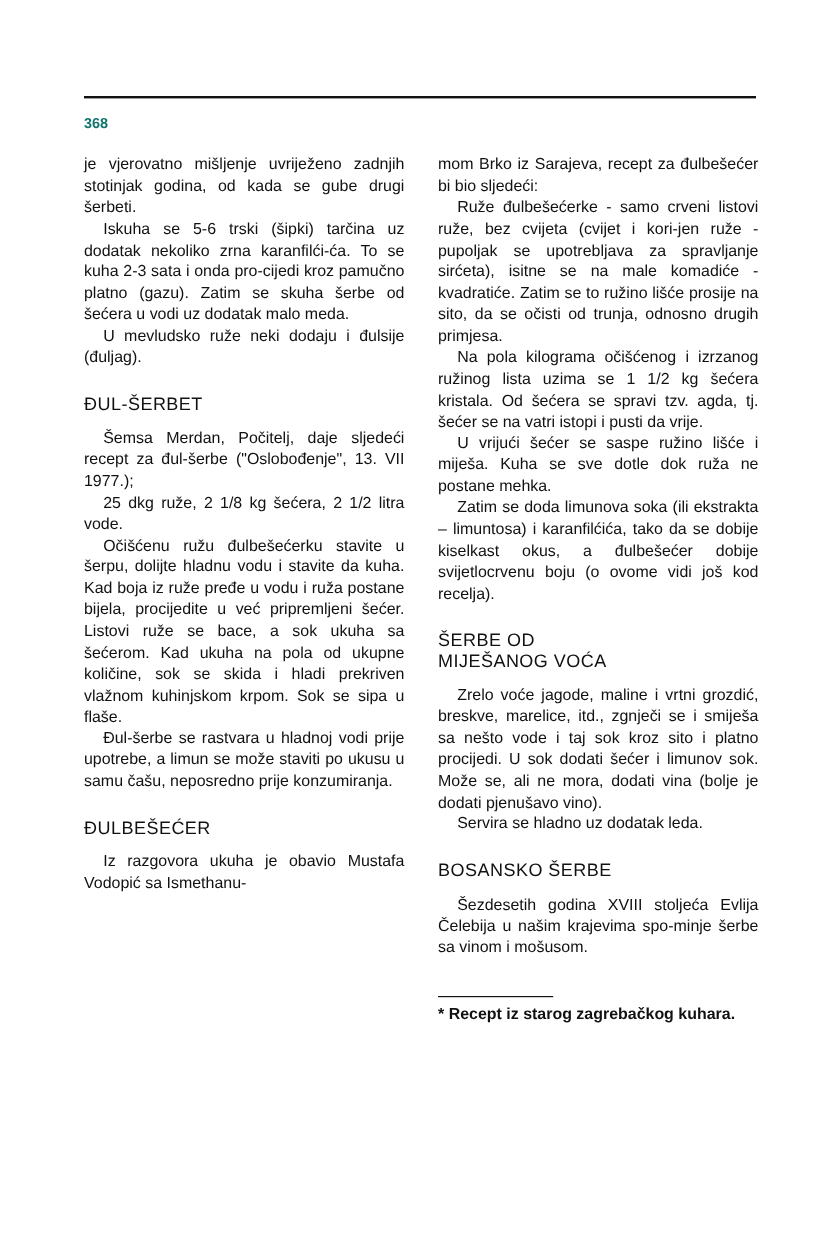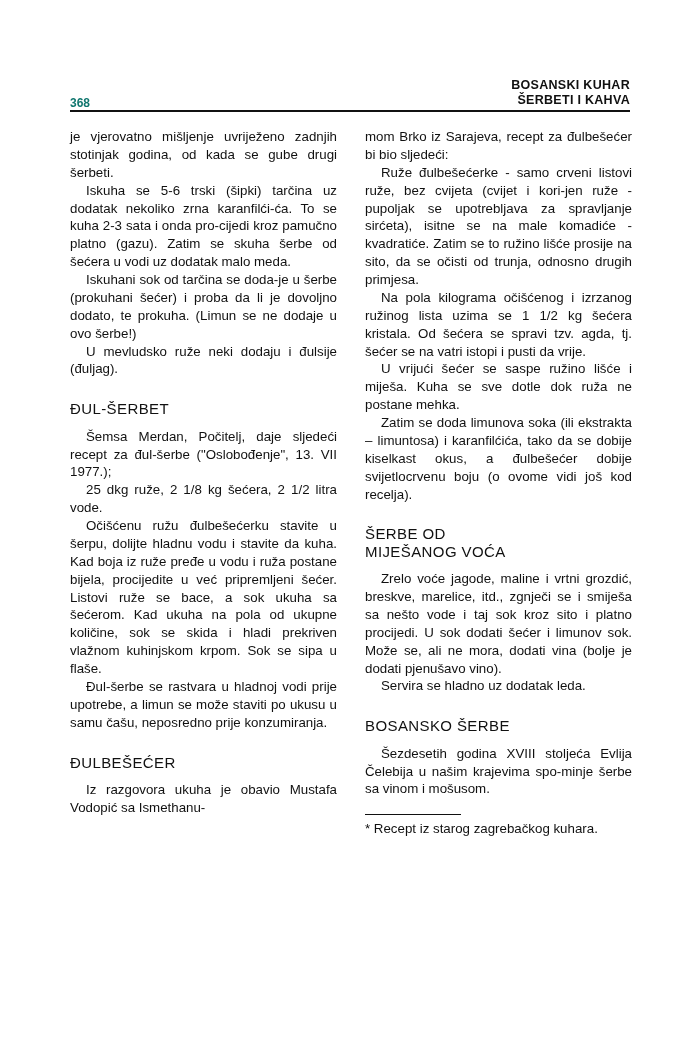--- a/index.html
+++ b/index.html
@@ -75,21 +75,22 @@
     text-indent: 0;
   }
   h2.sec {
     font-size: 15px;
     font-weight: normal;
     letter-spacing: 0.4px;
     margin: 22px 0 10px 0;
     line-height: 1.16;
   }
   .footnote-wrap {
-    margin-top: 16px;
+    margin-top: 32px;
+    font-weight: bold;
   }
   .footnote-rule {
     border-top: 1px solid #111;
     width: 96px;
     margin-bottom: 5px;
   }
   .footnote {
     font-size: 11.2px;
     line-height: 1.3;
     text-indent: 0;
@@ -97,33 +98,28 @@
   }
 </style>
 </head>
 <body>
 
 <div class="page">
 
   <div class="folio">368</div>
 
   <div class="header">
-    <div class="header-titles">
-      <div>BOSANSKI KUHAR</div>
-      <div>ŠERBETI I KAHVA</div>
-    </div>
     <div class="header-line"></div>
   </div>
 
   <div class="columns">
 
     <div class="col">
       <p class="body noindent">je vjerovatno mišljenje uvriježeno zadnjih stotinjak godina, od kada se gube drugi šerbeti.</p>
       <p class="body">Iskuha se 5-6 trski (šipki) tarčina uz dodatak nekoliko zrna karanfilći-ća. To se kuha 2-3 sata i onda pro-cijedi kroz pamučno platno (gazu). Zatim se skuha šerbe od šećera u vodi uz dodatak malo meda.</p>
-      <p class="body">Iskuhani sok od tarčina se doda-je u šerbe (prokuhani šećer) i proba da li je dovoljno dodato, te prokuha. (Limun se ne dodaje u ovo šerbe!)</p>
       <p class="body">U mevludsko ruže neki dodaju i đulsije (đuljag).</p>
 
       <h2 class="sec">ĐUL-ŠERBET</h2>
       <p class="body">Šemsa Merdan, Počitelj, daje sljedeći recept za đul-šerbe ("Oslobođenje", 13. VII 1977.);</p>
       <p class="body">25 dkg ruže, 2 1/8 kg šećera, 2 1/2 litra vode.</p>
       <p class="body">Očišćenu ružu đulbešećerku stavite u šerpu, dolijte hladnu vodu i stavite da kuha. Kad boja iz ruže pređe u vodu i ruža postane bijela, procijedite u već pripremljeni šećer. Listovi ruže se bace, a sok ukuha sa šećerom. Kad ukuha na pola od ukupne količine, sok se skida i hladi prekriven vlažnom kuhinjskom krpom. Sok se sipa u flaše.</p>
       <p class="body">Đul-šerbe se rastvara u hladnoj vodi prije upotrebe, a limun se može staviti po ukusu u samu čašu, neposredno prije konzumiranja.</p>
 
       <h2 class="sec">ĐULBEŠEĆER</h2>
       <p class="body">Iz razgovora ukuha je obavio Mustafa Vodopić sa Ismethanu-</p>

